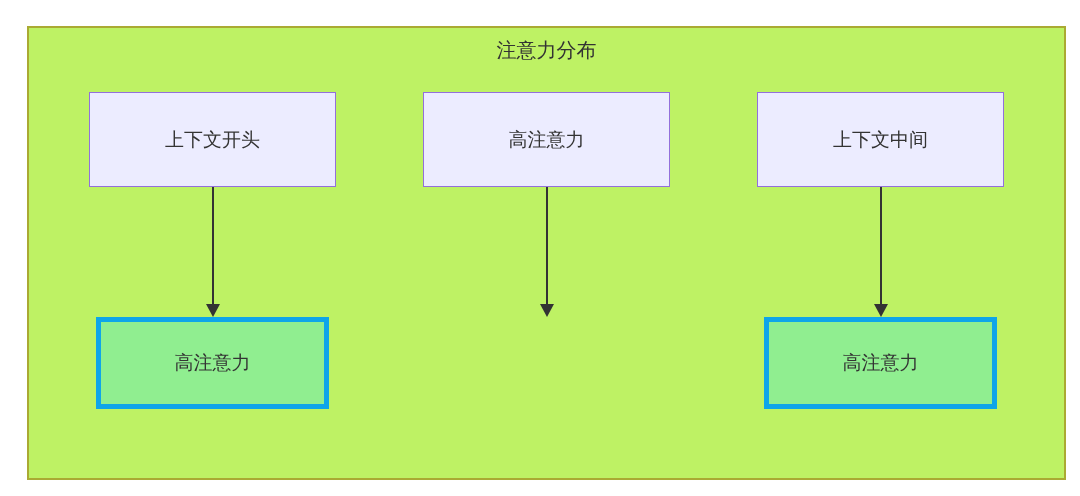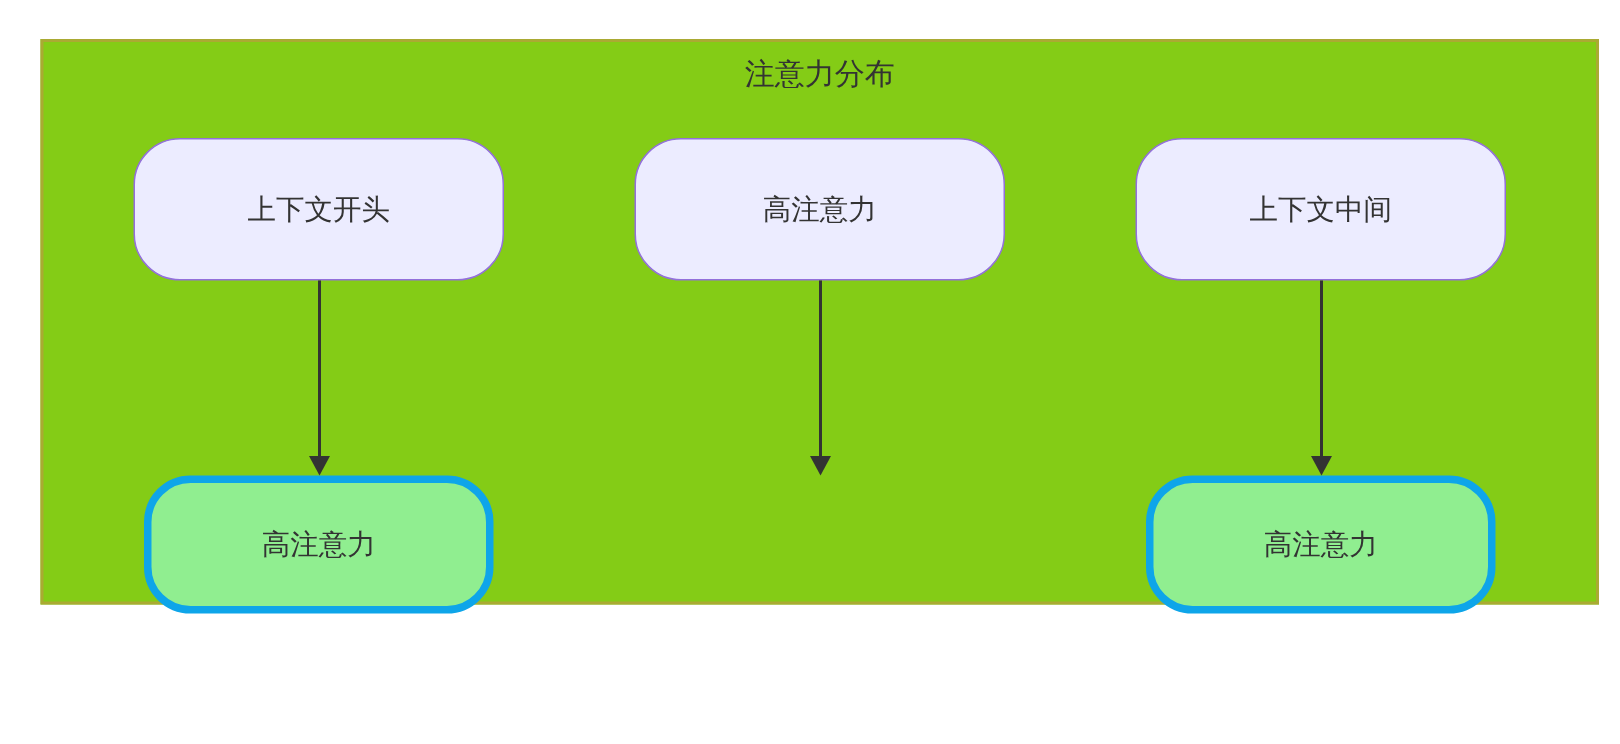--- a/index.html
+++ b/index.html
@@ -12,23 +12,23 @@
     background: #ffffff;
     font-family: "Liberation Sans", "DejaVu Sans", sans-serif;
     position: relative;
     overflow: hidden;
   }
   .canvas {
     position: absolute;
     left: 27px;
     top: 26px;
     width: 1039px;
-    height: 377px;
+    height: 454px;
     box-sizing: border-box;
-    background: #84cc16;
+    background: #bef264;
     border: 2px solid #aaaa33;
   }
   .title {
     text-align: center;
     font-size: 20px;
     color: #333333;
     margin-top: 10px;
     line-height: 24px;
   }
   .row {
@@ -43,21 +43,20 @@
     align-items: center;
   }
   .node {
     box-sizing: border-box;
     display: flex;
     align-items: center;
     justify-content: center;
     font-size: 19px;
     color: #333333;
     text-align: right;
-    border-radius: 31px;
   }
   .node-source {
     width: 247px;
     height: 95px;
     background: #ececff;
     border: 1px solid #9370db;
   }
   .node-target {
     width: 233px;
     height: 92px;

